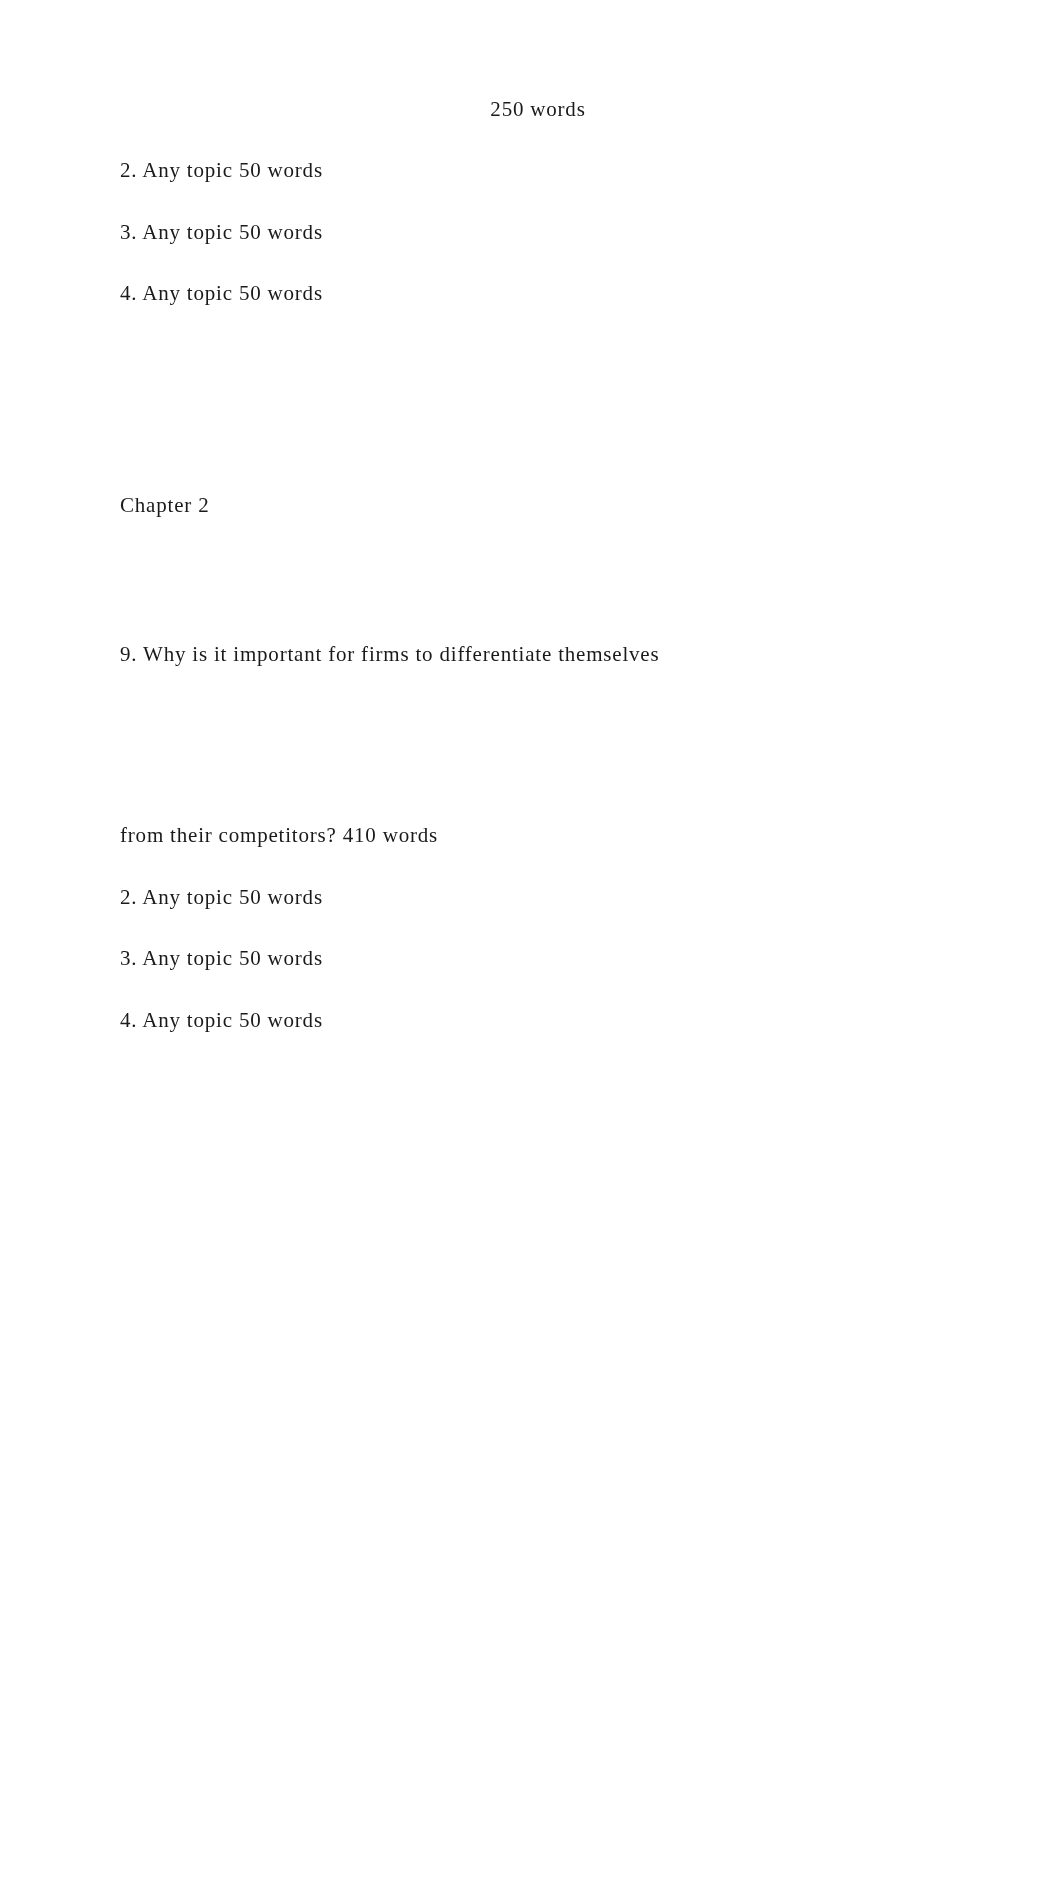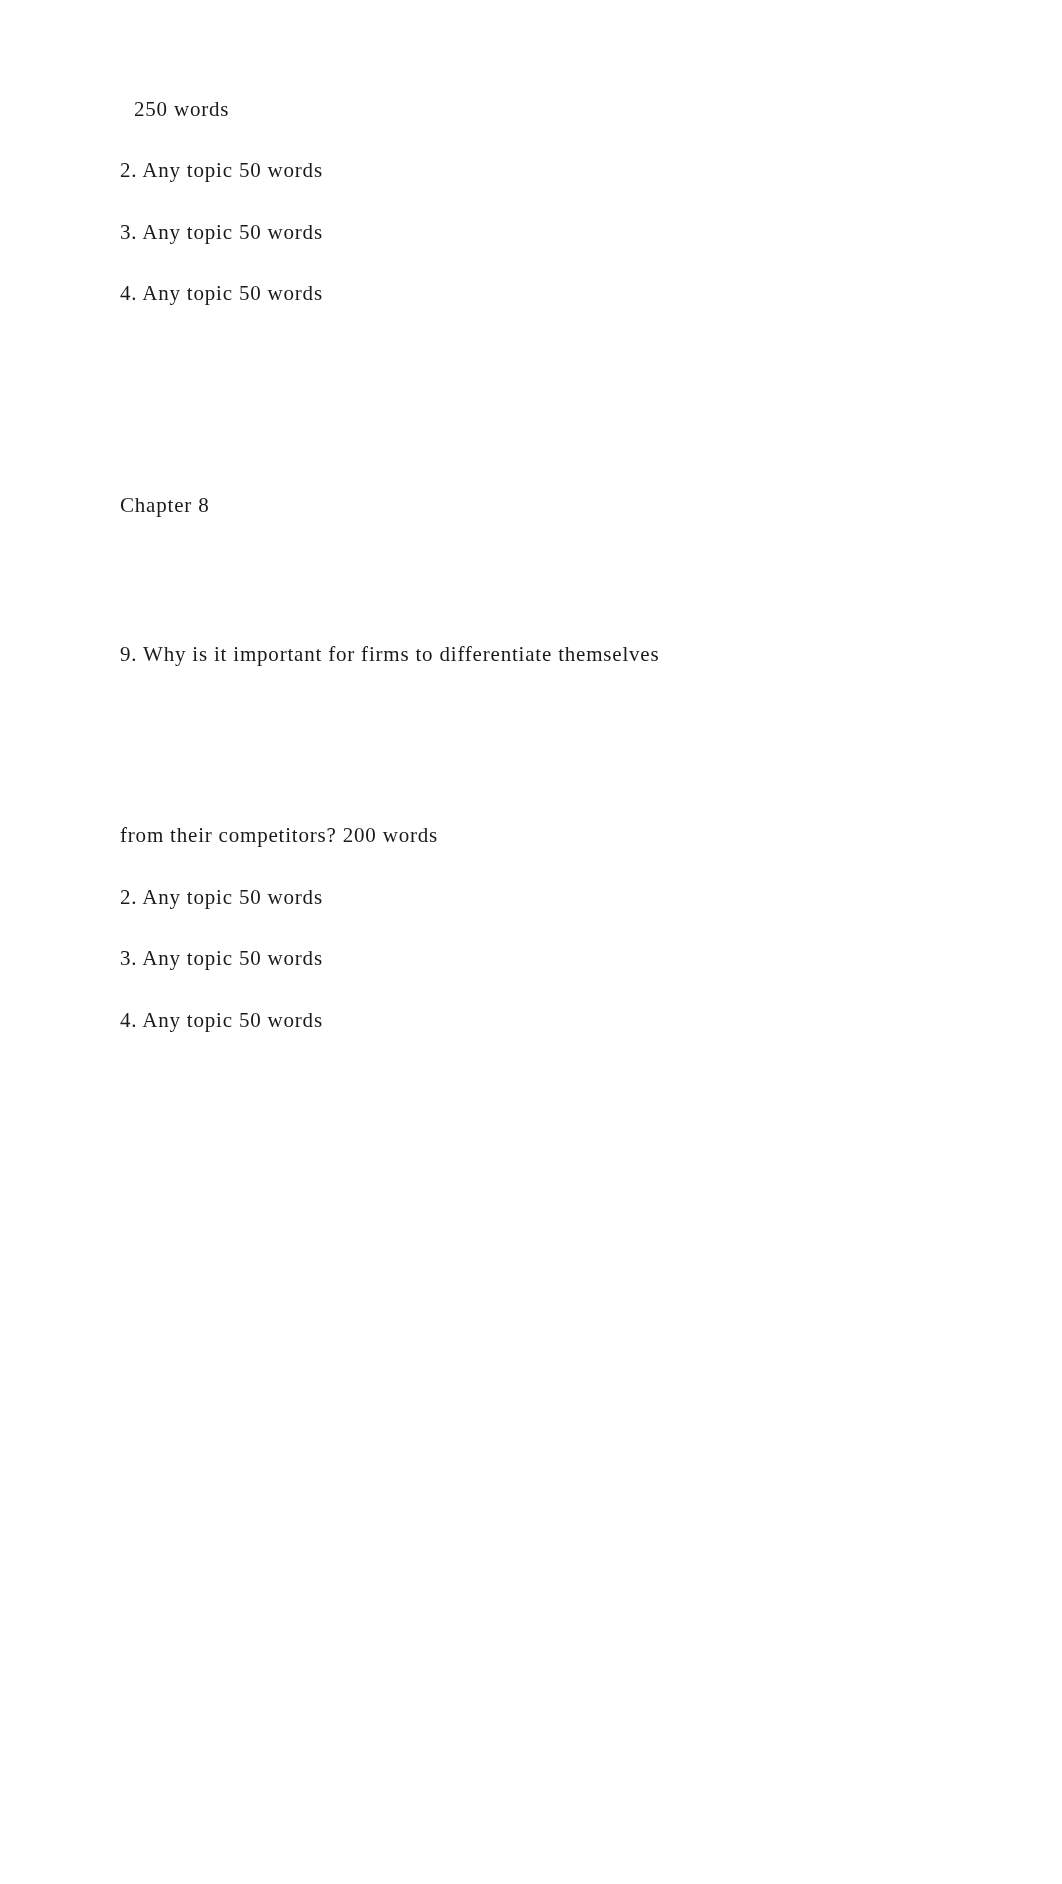--- a/index.html
+++ b/index.html
@@ -18,20 +18,21 @@
       padding-right: 120px;
     }
     .line {
       font-size: 21px;
       letter-spacing: 0.8px;
       line-height: 1.4;
       margin-bottom: 32px;
     }
     .indent {
       padding-left: 14px;
+      text-align: center;
     }
     .gap-large {
       height: 150px;
     }
     .gap-medium {
       height: 88px;
     }
     .gap-xlarge {
       height: 120px;
     }
@@ -40,25 +41,25 @@
 <body>
 
 <div class="line indent">250 words</div>
 
 <div class="line">2. Any topic 50 words</div>
 <div class="line">3. Any topic 50 words</div>
 <div class="line">4. Any topic 50 words</div>
 
 <div class="gap-large"></div>
 
-<div class="line">Chapter 8</div>
+<div class="line">Chapter 2</div>
 
 <div class="gap-medium"></div>
 
 <div class="line">9. Why is it important for firms to differentiate themselves</div>
 
 <div class="gap-xlarge"></div>
 
-<div class="line">from their competitors? 200 words</div>
+<div class="line">from their competitors? 410 words</div>
 
 <div class="line">2. Any topic 50 words</div>
 <div class="line">3. Any topic 50 words</div>
 <div class="line">4. Any topic 50 words</div>
 
 </body></html>

